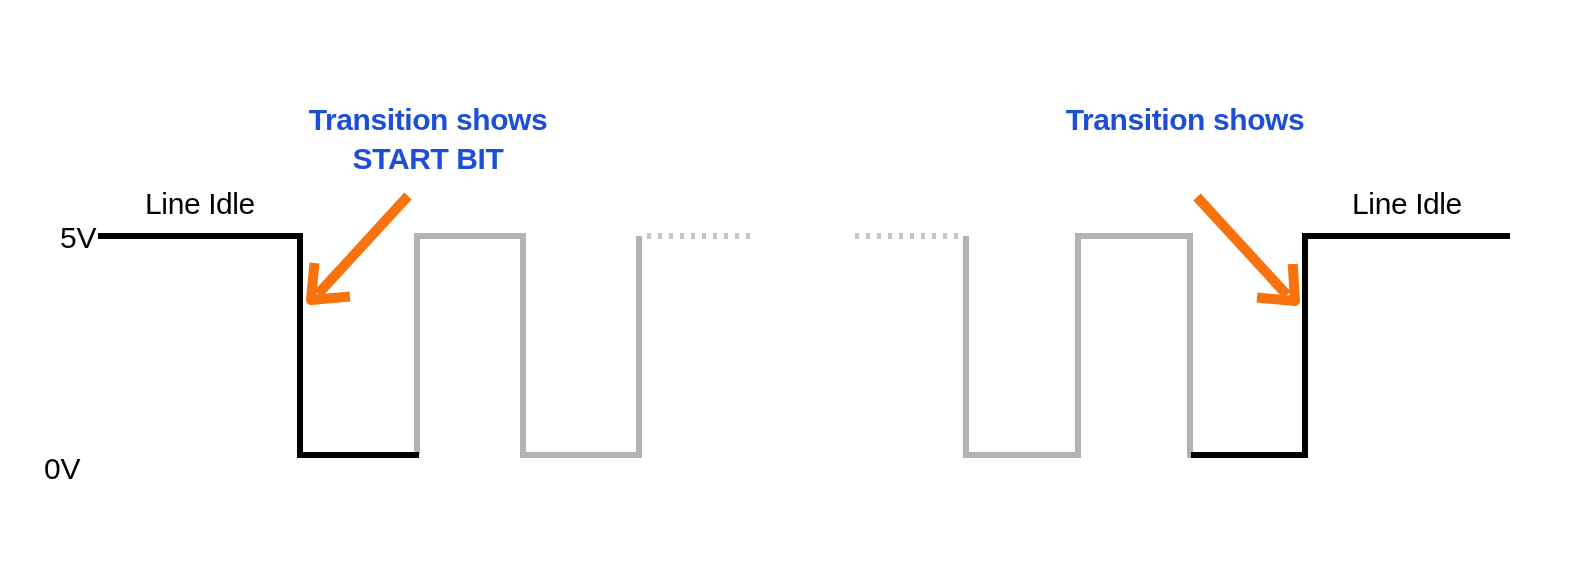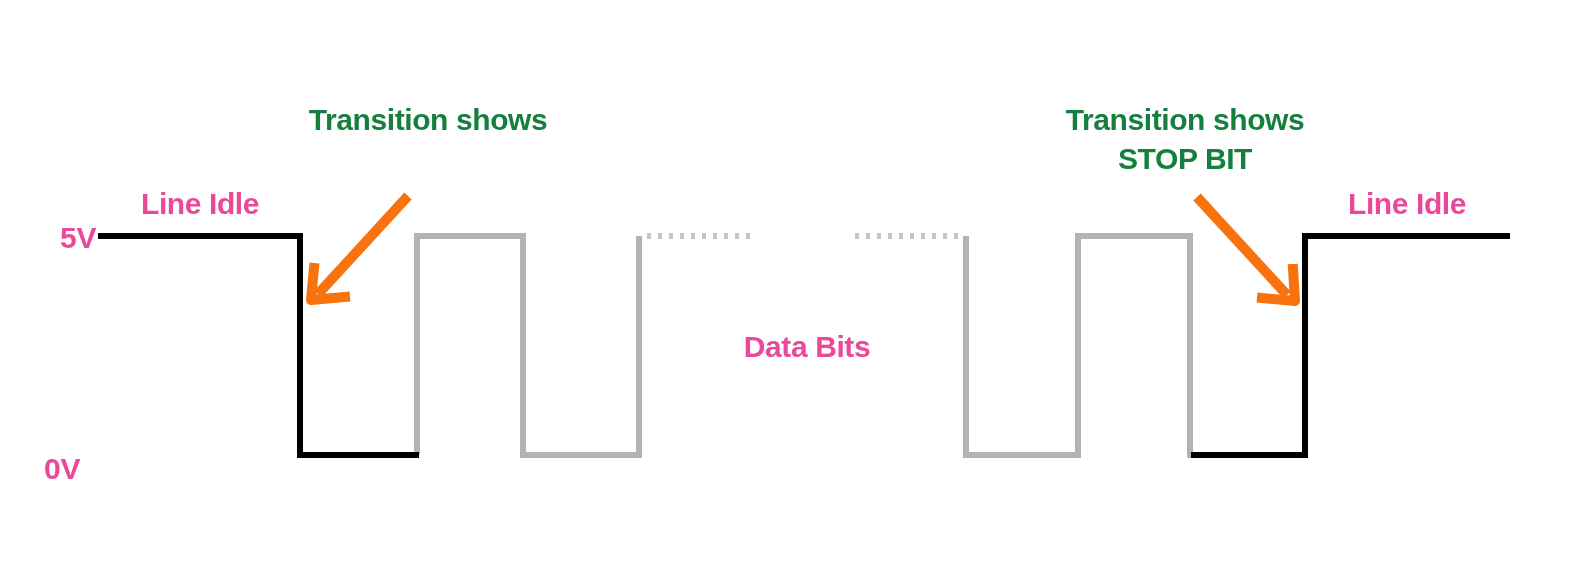--- a/index.html
+++ b/index.html
@@ -7,32 +7,32 @@
     position: relative;
     width: 1591px;
     height: 574px;
     background: #ffffff;
     font-family: "Liberation Sans", "DejaVu Sans", sans-serif;
     overflow: hidden;
   }
   .stage svg { position: absolute; left: 0; top: 0; }
   .lbl {
     position: absolute;
-    color: #ec4899;
-    font-weight: bold;
+    color: #000000;
+    font-weight: normal;
     font-size: 30px;
     line-height: 38px;
     letter-spacing: -0.4px;
     text-align: center;
     white-space: nowrap;
   }
   .lbl.right-align { text-align: right; }
   .annotation {
     position: absolute;
-    color: #15803d;
+    color: #1d4ed8;
     font-weight: bold;
     font-size: 30px;
     line-height: 39px;
     letter-spacing: -0.4px;
     text-align: center;
     white-space: nowrap;
   }
 </style>
 </head>
 <body>
@@ -59,24 +59,23 @@
       <polyline points="1293,269 1295,301 1262,298" fill="none" stroke="#f8720d" stroke-width="10" stroke-linecap="square" stroke-linejoin="round"></polyline>
     </g>
   </svg>
 
   <div class="lbl right-align" style="left:36px; top:219px; width:60px;">5V</div>
   <div class="lbl right-align" style="left:20px; top:450px; width:60px;">0V</div>
 
   <div class="lbl" style="left:100px; top:185px; width:200px;">Line Idle</div>
   <div class="lbl" style="left:1307px; top:185px; width:200px;">Line Idle</div>
 
-  <div class="lbl" style="left:707px; top:328px; width:200px;">Data Bits</div>
 
   <div class="annotation" style="left:268px; top:100px; width:320px;">
     <div>Transition shows</div>
+    <div>START BIT</div>
   </div>
 
   <div class="annotation" style="left:1025px; top:100px; width:320px;">
     <div>Transition shows</div>
-    <div>STOP BIT</div>
   </div>
 
 </div>
 
 </body></html>

